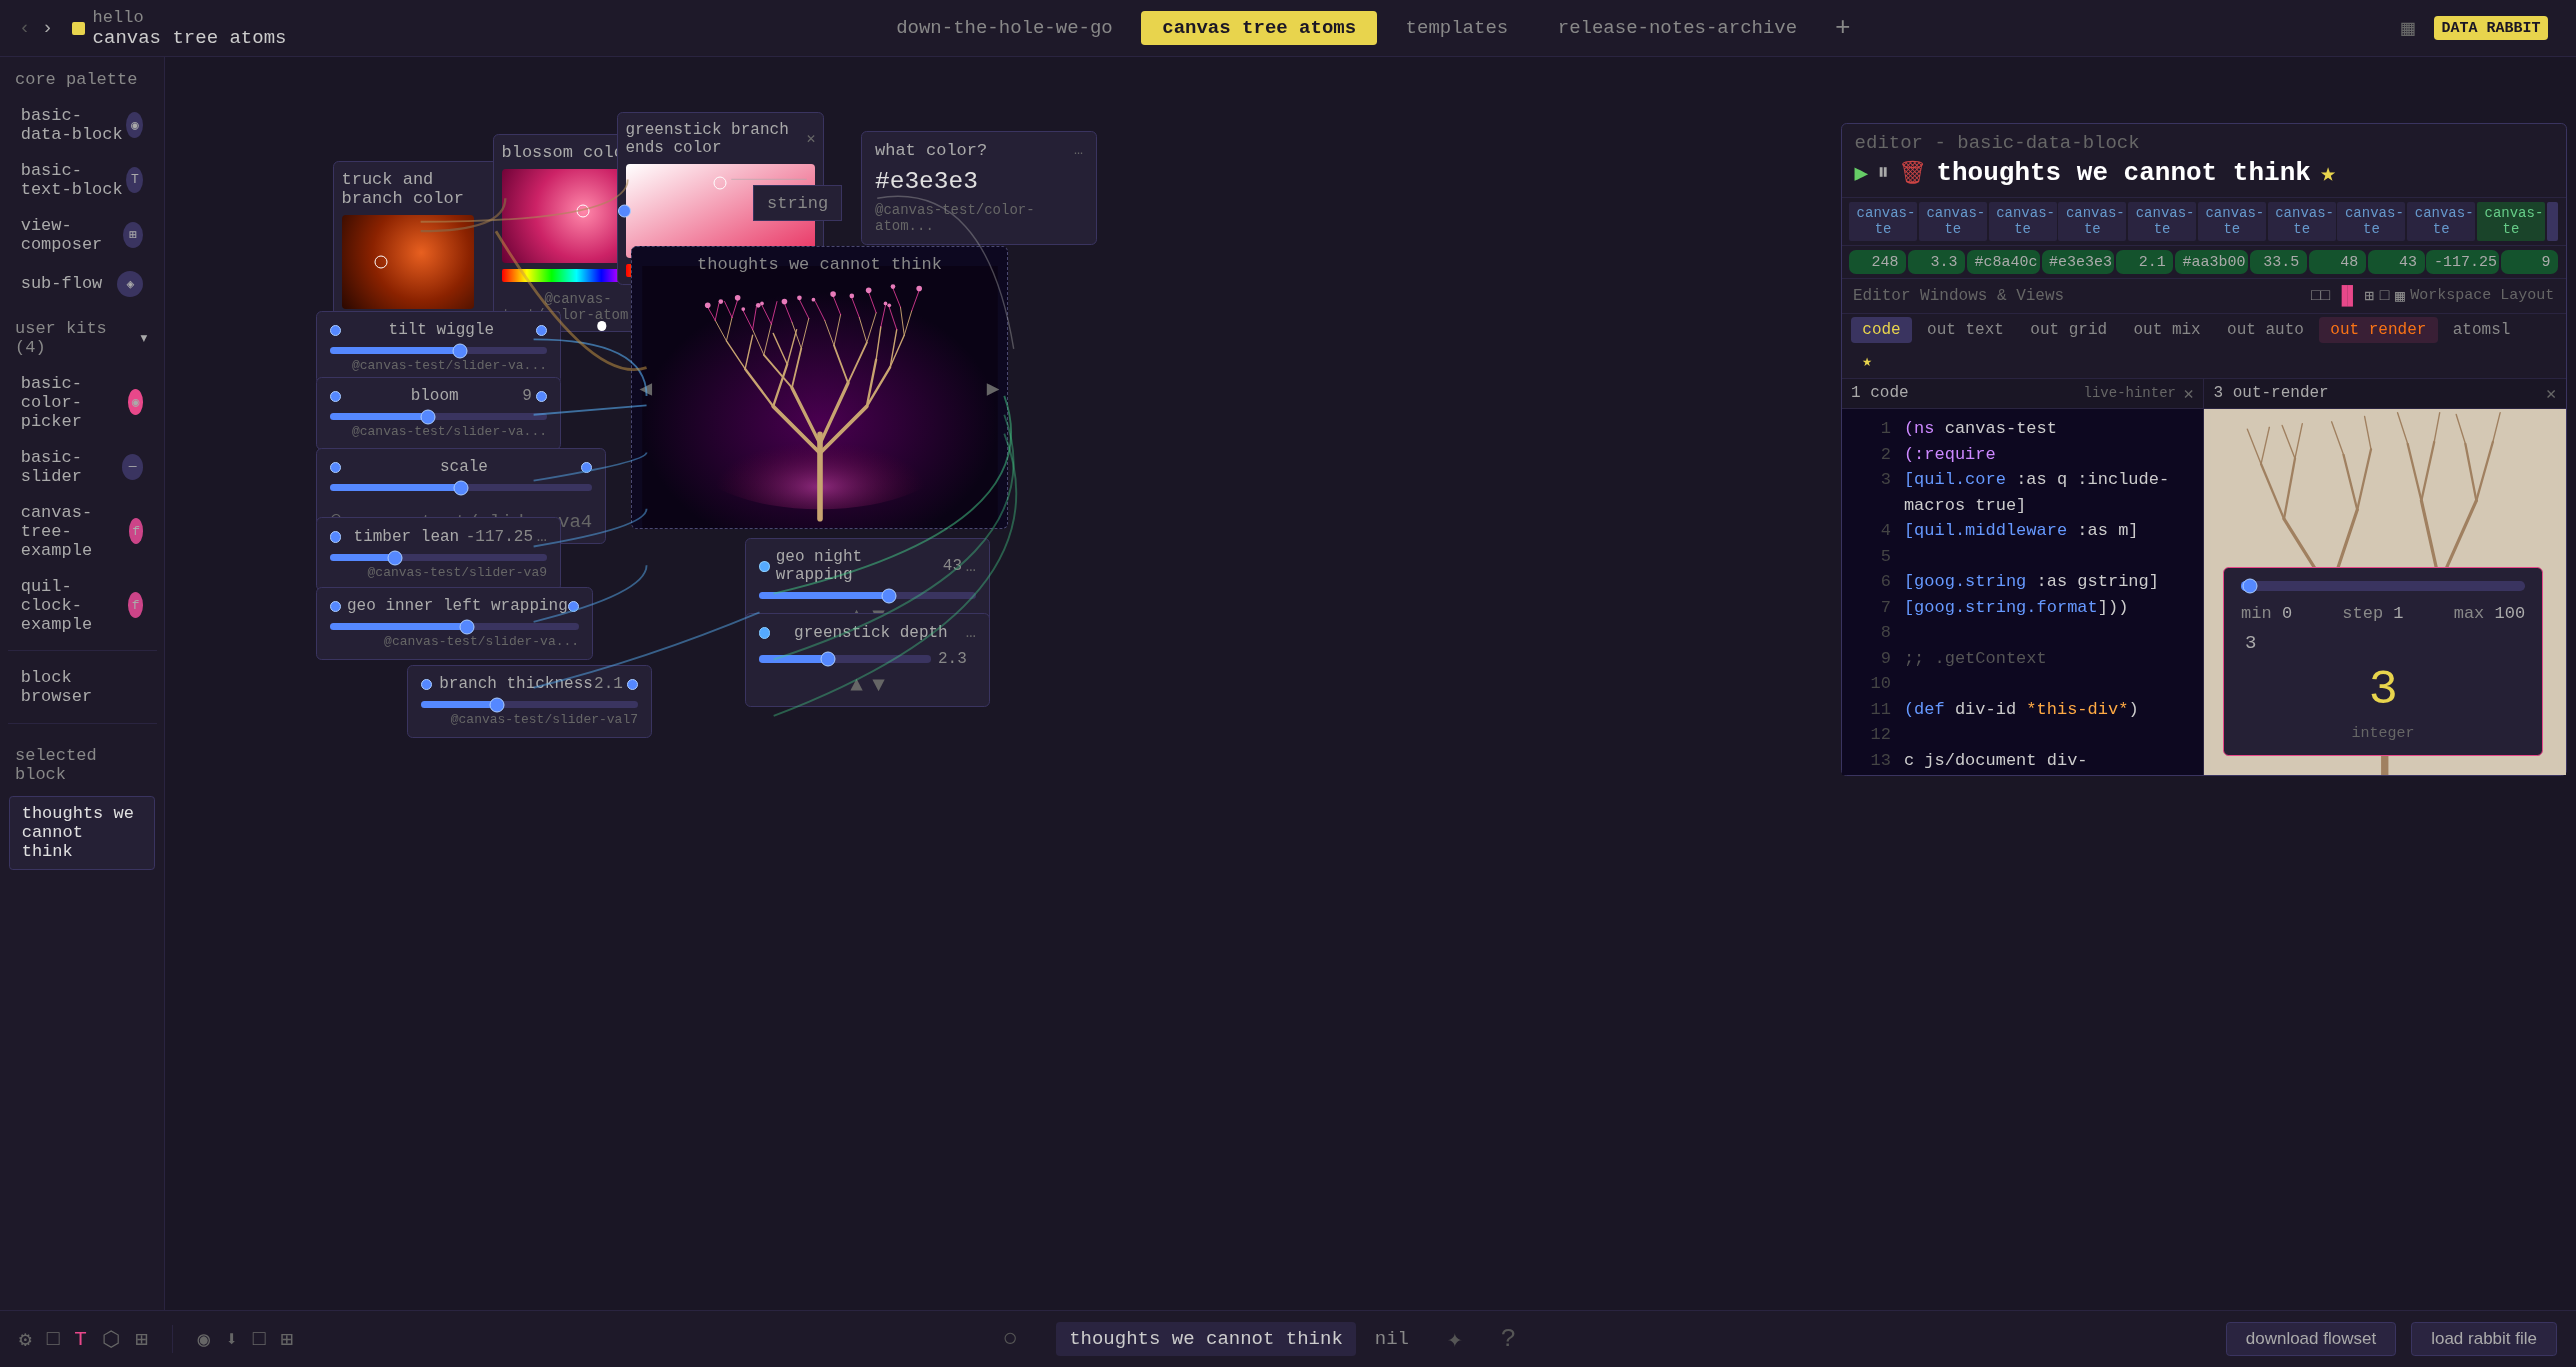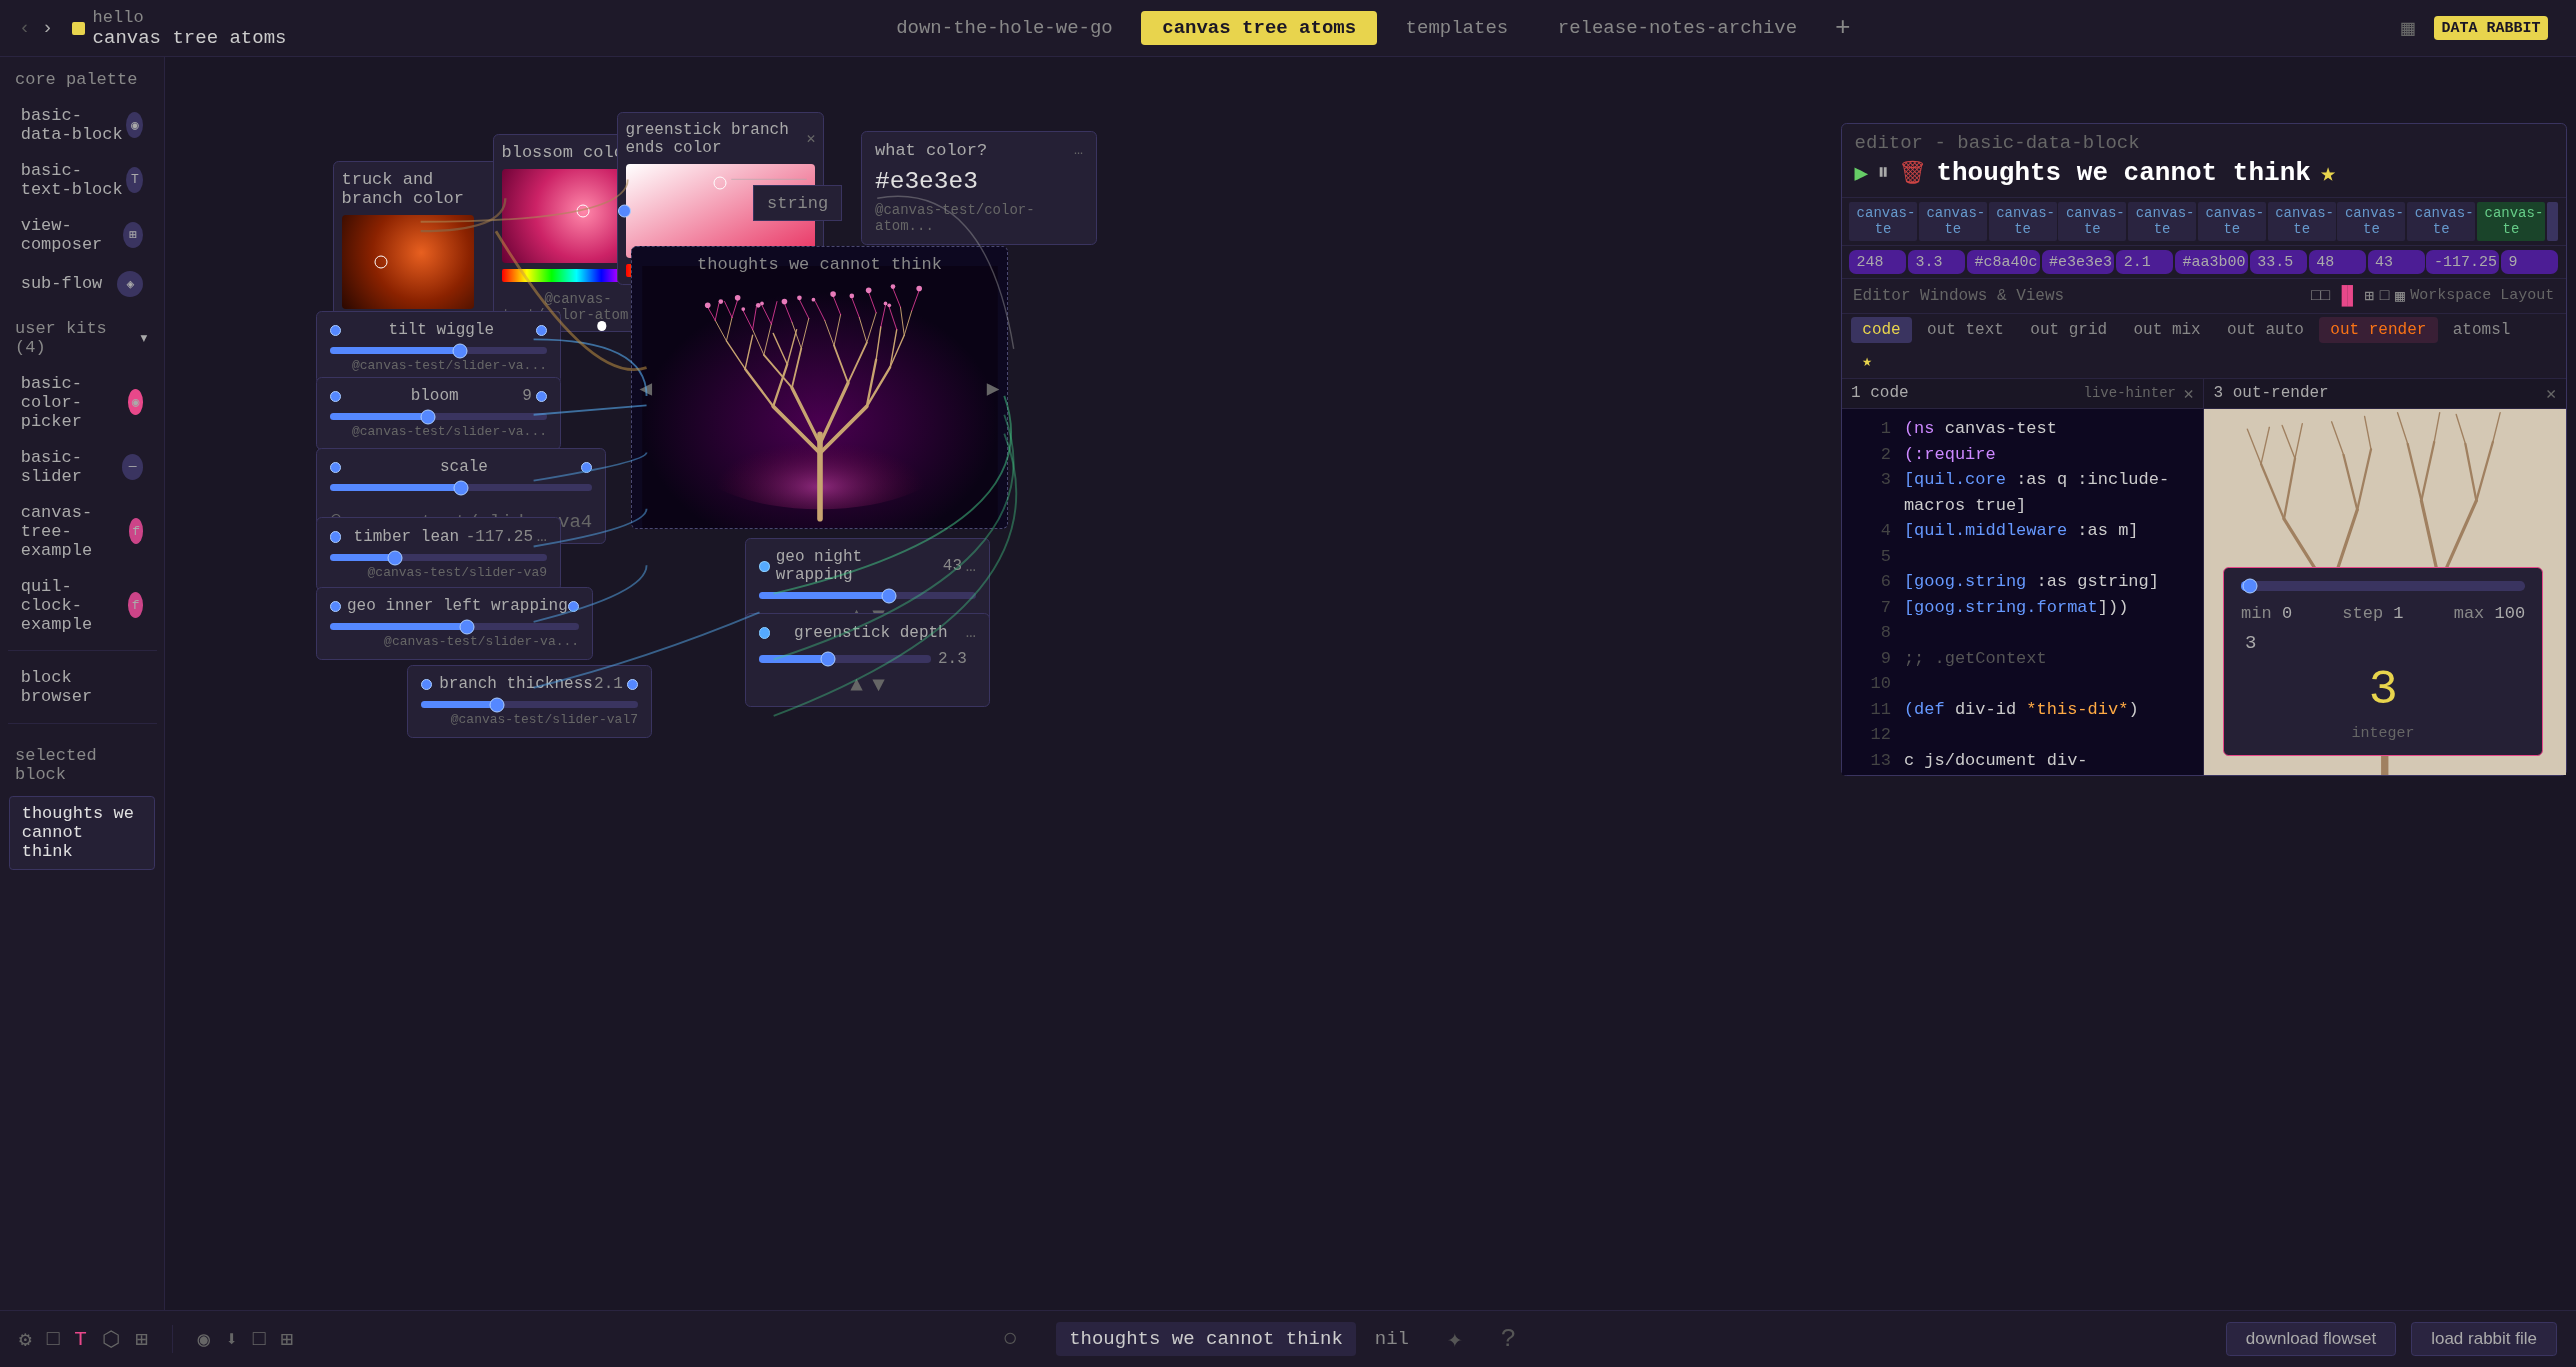--- a/index.html
+++ b/index.html
@@ -413,27 +413,27 @@
       color: #888;
       background: transparent;
     }
     .editor-tab.active {
       background: #3a3460;
       color: #e8d44d;
     }
     .editor-tab.star { color: #e8d44d; }
     .editor-tab.render-active { background: #e8488a22; color: #f97316; }
     .data-cell {
-      background: #4c1d95;
+      background: #14532d;
       color: #aaa;
       padding: 3.8px 7.5px;
       font-size: 15px;
       border-radius: 7px;
       min-width: 57px;
-      text-align: left;
+      text-align: right;
       white-space: nowrap;
     }
 
     
     .code-editor {
       background: #0d0820;
       font-family: 'Courier New', monospace;
       font-size: 17px;
       color: #ccc;
       padding: 7.5px 11.3px;

